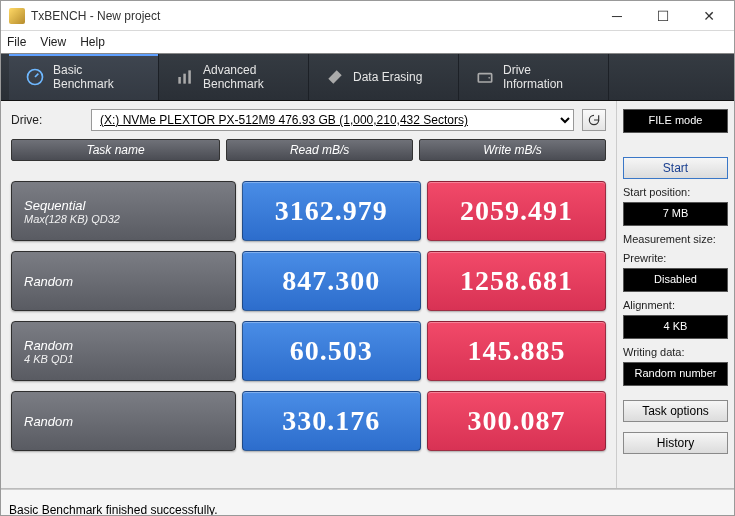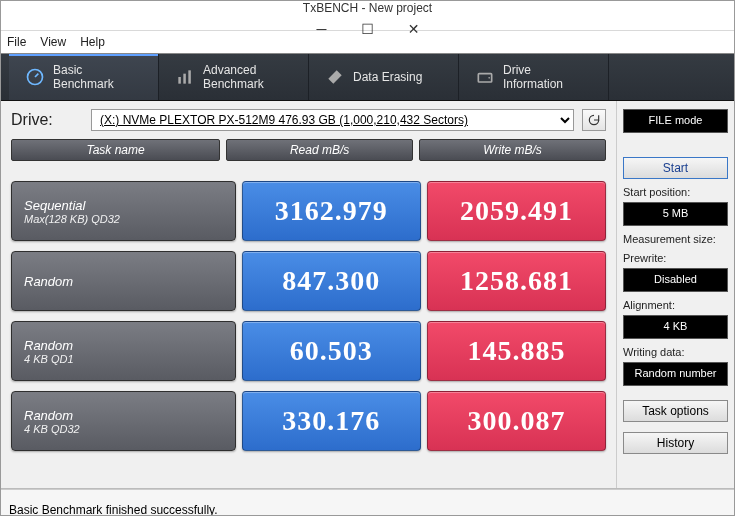--- a/index.html
+++ b/index.html
@@ -1,32 +1,32 @@
 <!DOCTYPE html>
 <html><head>
 <meta charset="utf-8">
 <style>
 * { box-sizing: border-box; margin: 0; padding: 0; font-family: "Segoe UI", Tahoma, sans-serif; }
 body { width: 735px; height: 516px; background: #fff; overflow: hidden; border: 1px solid #999; }
-.titlebar { height: 30px; display: flex; align-items: center; padding: 0 2px; background: #fff; border-bottom: 1px solid #d9d9d9; flex-direction: column; }
+.titlebar { height: 30px; display: flex; align-items: center; padding: 0 2px; background: #fff; border-bottom: 1px solid #d9d9d9; }
 .titlebar .icon { width: 16px; height: 16px; margin: 0 6px; background: linear-gradient(135deg,#ffd966,#b58b2c); border-radius: 2px; }
 .titlebar .title { flex: 1; font-size: 12px; color: #333; }
 .titlebar .btns { display: flex; }
 .titlebar .winbtn { width: 46px; height: 28px; display: flex; align-items: center; justify-content: center; font-size: 14px; color: #333; }
 .menubar { height: 22px; display: flex; align-items: center; padding: 0 6px; font-size: 12px; gap: 14px; }
 .menubar span { color: #222; }
 .tabstrip { height: 48px; background: linear-gradient(#353b42,#2a2f36); display: flex; padding: 0 8px; border-top: 1px solid #888; border-bottom: 1px solid #111; }
 .tabstrip .tab { flex: 0 0 auto; min-width: 150px; display: flex; align-items: center; gap: 8px; padding: 0 16px; color: #e6e6e6; font-size: 12px; border-right: 1px solid #1c2026; }
 .tabstrip .tab.active { background: linear-gradient(#3f4650,#333942); box-shadow: inset 0 2px 0 #5fa0ff; }
 .tabstrip svg { width: 20px; height: 20px; flex-shrink: 0; }
 .tabstrip .lbl { line-height: 1.2; }
 .content { display: flex; height: 388px; background: #f0f0f0; border-bottom: 1px solid #bbb; }
 .left { flex: 1; padding: 8px 10px 8px 10px; }
 .driverow { display: flex; align-items: center; gap: 8px; margin-bottom: 8px; }
-.driverow .lbl { font-size: 16px; color: #222; width: 72px; }
+.driverow .lbl { font-size: 12px; color: #222; width: 72px; }
 .driverow select { flex: 1; height: 22px; font-size: 12px; border: 1px solid #999; background: #fff; padding: 0 4px; text-decoration: underline; }
 .driverow .reload { width: 24px; height: 22px; border: 1px solid #999; background: linear-gradient(#fafafa,#e4e4e4); display: flex; align-items: center; justify-content: center; }
 .gridhdr { display: flex; gap: 6px; margin-bottom: 20px; }
 .gridhdr .cell { flex: 1; height: 22px; background: linear-gradient(#6f7178,#4a4c53); color: #fff; font-size: 12px; font-style: italic; display: flex; align-items: center; justify-content: center; border: 1px solid #333; border-radius: 2px; }
 .gridhdr .cell:first-child { flex: 1.12; }
 .rows { display: flex; flex-direction: column; gap: 10px; }
 .datarow { display: flex; gap: 6px; height: 60px; }
 .taskcell { flex: 1.12; background: linear-gradient(#7b7d84,#595b62); border: 1px solid #2f2f2f; border-radius: 4px; color: #fff; padding: 22px 12px; font-size: 12px; font-style: italic; display: flex; flex-direction: column; justify-content: center; box-shadow: 0 1px 2px rgba(0,0,0,.3); }
 .taskcell .l1 { font-size: 13px; }
 .taskcell .l2 { font-size: 11px; opacity: .9; }
@@ -142,35 +142,34 @@
         <div class="taskcell">
           <div class="l1">Random</div>
           <div class="l2">4 KB QD1</div>
         </div>
         <div class="valcell read">60.503</div>
         <div class="valcell write">145.885</div>
       </div>
       <div class="datarow">
         <div class="taskcell">
           <div class="l1">Random</div>
-          <div class="l2">4 KB QD32</div>
         </div>
         <div class="valcell read">330.176</div>
         <div class="valcell write">300.087</div>
       </div>
     </div>
   </div>
 
   <div class="rightpanel">
     <div class="blackbtn">FILE mode</div>
     <div style="height:16px"></div>
     <div class="graybtn startbtn">Start</div>
 
     <div class="plabel">Start position:</div>
-    <div class="blackbtn">5 MB</div>
+    <div class="blackbtn">7 MB</div>
 
     <div class="plabel">Measurement size:</div>
 
     <div class="plabel">Prewrite:</div>
     <div class="blackbtn">Disabled</div>
 
     <div class="plabel">Alignment:</div>
     <div class="blackbtn">4 KB</div>
 
     <div class="plabel">Writing data:</div>

